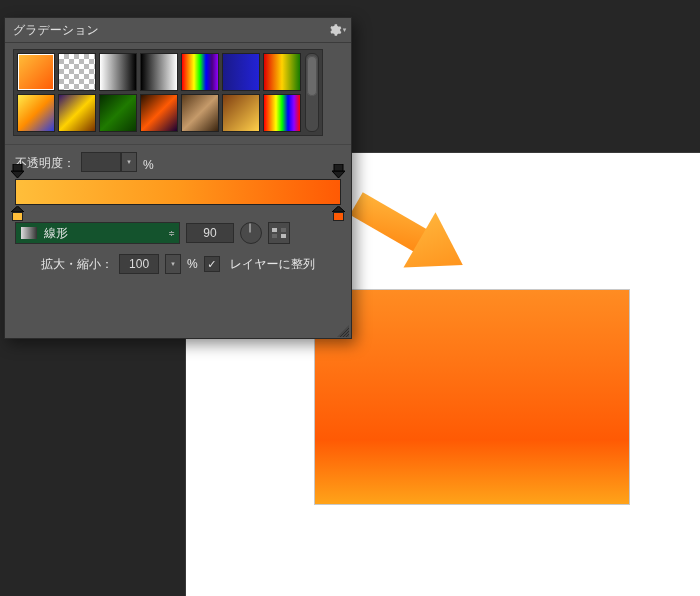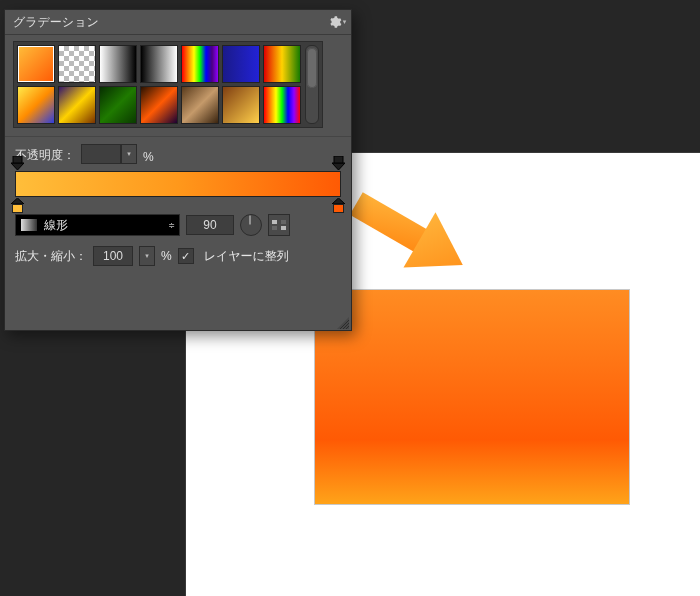--- a/index.html
+++ b/index.html
@@ -49,21 +49,21 @@
   .arrow {
     position: absolute;
     left: 335px; top: 165px;
     width: 140px; height: 140px;
     pointer-events: none;
   }
 
   
   .panel {
     position: absolute;
-    left: 4px; top: 9px;
+    left: 4px; top: 17px;
     width: 346px; height: 320px;
     background: #535353;
     border: 1px solid #2a2a2a;
     box-shadow: 4px 5px 14px rgba(0,0,0,.45);
     font-size: 12px;
   }
   .panel-header {
     height: 24px;
     display: flex;
     align-items: center;
@@ -167,21 +167,21 @@
   .stop-left  { left: -4px; }
   .stop-right { right: -4px; }
   .opacity-stop svg, .color-stop svg { display: block; }
   .tri-dark { fill: #1d1d1d; stroke: #000; }
   .color-stop .swatch-sq { width: 9px; height: 7px; border: 1px solid #222; margin-left: 1px; }
 
   
   .type-row { display: flex; align-items: center; gap: 6px; height: 28px; padding: 0 10px; }
   .select-box {
     display: flex; align-items: center; gap: 6px;
-    background: #000000; border: 1px solid #2c2c2c;
+    background: #14532d; border: 1px solid #2c2c2c;
     height: 20px; width: 155px; padding: 0 4px;
     cursor: pointer;
   }
   .select-box .ico { width: 18px; display: flex; justify-content: center; }
   .select-box .caret { margin-left: auto; font-size: 8px; color: #bbb; }
   .angle-dial {
     width: 20px; height: 20px; border-radius: 50%;
     border: 1px solid #2c2c2c; background: #4a4a4a; position: relative;
     cursor: pointer;
   }
@@ -189,21 +189,21 @@
     content: ""; position: absolute;
     left: 9px; top: 9px; width: 9px; height: 1px;
     background: #d8d8d8; transform-origin: left center; transform: rotate(-90deg);
   }
   .reverse-btn {
     width: 20px; height: 20px; border: 1px solid #2c2c2c; background: #4a4a4a;
     display: flex; align-items: center; justify-content: center; cursor: pointer;
   }
 
   
-  .scale-row { display: flex; align-items: center; gap: 6px; padding: 4px 10px; height: 26px; }
+  .scale-row { display: flex; align-items: center; gap: 6px; padding: 4px 10px; height: 26px; justify-content: center; }
   .checkbox {
     width: 14px; height: 14px; border: 1px solid #2c2c2c; background: #3f3f3f;
     display: inline-flex; align-items: center; justify-content: center; margin-right: 4px;
     cursor: pointer;
   }
   .checkbox .chk { color: #e6e6e6; font-size: 11px; line-height: 1; }
 
   .thin-rule { border-top: 1px solid #454545; margin: 2px 0; }
 
   .panel-grip {

